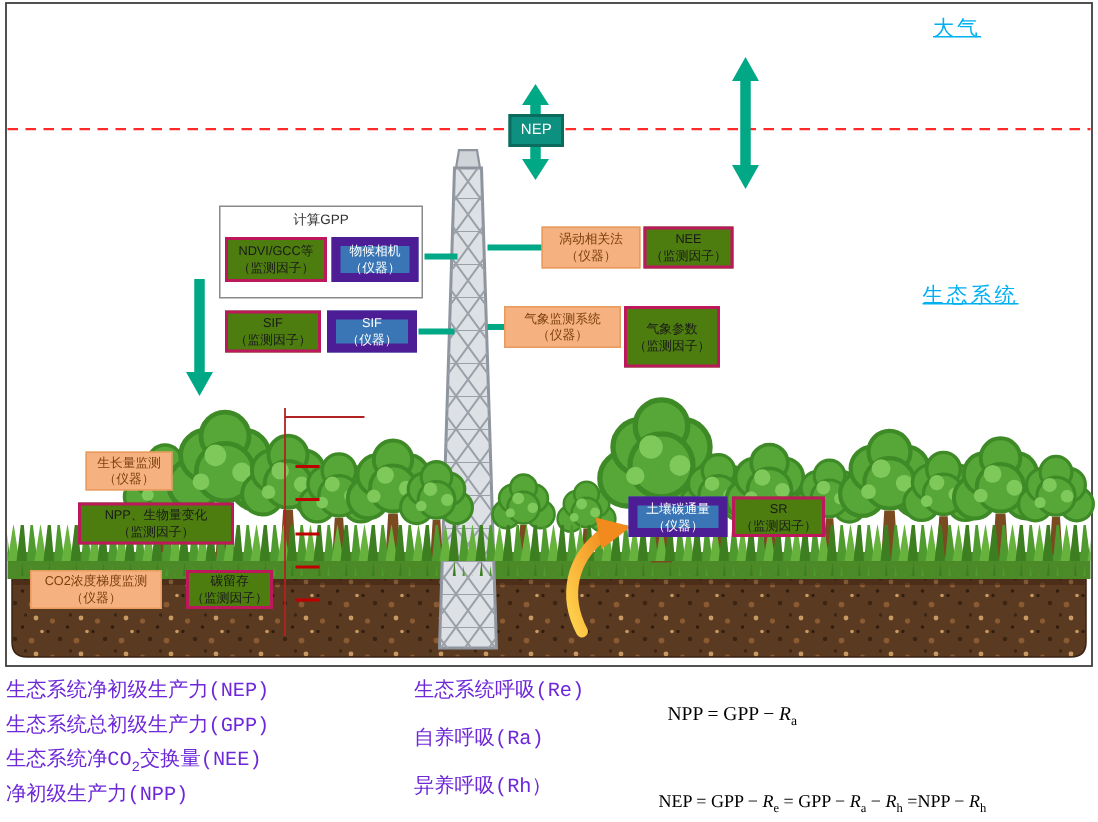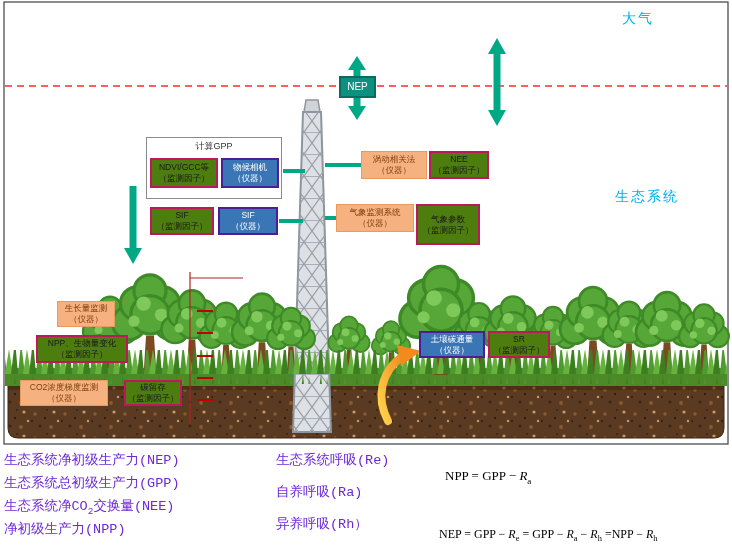--- a/index.html
+++ b/index.html
@@ -4,25 +4,25 @@
 <style>
   html,body{margin:0;padding:0;background:#fff;}
   .stage{position:relative;width:732px;height:548px;background:#fff;overflow:hidden;
          font-family:"Liberation Sans","DejaVu Sans",sans-serif;}
   .abs{position:absolute;box-sizing:border-box;}
   .bx{font-size:8.5px;line-height:1.25;text-align:center;display:flex;flex-direction:column;
       align-items:center;justify-content:center;}
   .bx span{display:block;}
   .bx-white{background:#4d7c0f;border:2px solid #be185d;color:#1a1a1a;}
   .bx-orange{background:#F5B17F;border:1px solid #E89A5F;color:#7B3F10;}
-  .bx-blue{background:#3A76B5;border:2px solid #4c1d95;color:#fff;}
+  .bx-blue{background:#3A76B5;border:6px solid #4c1d95;color:#fff;}
   .bx-teal{background:#0E9080;border:2px solid #0A6B5E;color:#fff;font-weight:normal;font-size:10px;}
   .gpp-group{border:1px solid #8a8a8a;background:transparent;}
   .gpp-title{display:block;text-align:center;font-size:9px;color:#333;padding-top:2px;}
-  .cyan-label{color:#00B0F0;font-size:14px;letter-spacing:2px;white-space:nowrap;}
+  .cyan-label{color:#00B0F0;font-size:14px;letter-spacing:2px;white-space:nowrap;text-decoration:underline;}
   .legend-cn{font-size:13.5px;color:#6d28d9;white-space:nowrap;font-family:Liberation Mono, monospace;}
   .formula{font-family:"Liberation Serif","DejaVu Serif",serif;color:#000;white-space:pre;}
   .ri{font-style:italic;}
   sub{font-size:70%;}
 </style>
 </head>
 <body>
 
 <div class="stage">
 
@@ -183,21 +183,21 @@
   </div>
   <div class="abs bx bx-white" style="left:416px;top:204px;width:64px;height:41px">
     <span>气象参数</span>
     <span>（监测因子）</span>
   </div>
 
   <div class="abs bx bx-orange" style="left:57px;top:301px;width:58px;height:26px">
     <span>生长量监测</span>
     <span>（仪器）</span>
   </div>
-  <div class="abs bx bx-white" style="left:36px;top:335px;width:92px;height:28px">
+  <div class="abs bx bx-white" style="left:52px;top:335px;width:104px;height:28px">
     <span>NPP、生物量变化</span>
     <span>（监测因子）</span>
   </div>
 
   <div class="abs bx bx-orange" style="left:20px;top:380px;width:88px;height:26px">
     <span>CO2浓度梯度监测</span>
     <span>（仪器）</span>
   </div>
   <div class="abs bx bx-white" style="left:124px;top:380px;width:58px;height:26px">
     <span>碳留存</span>

